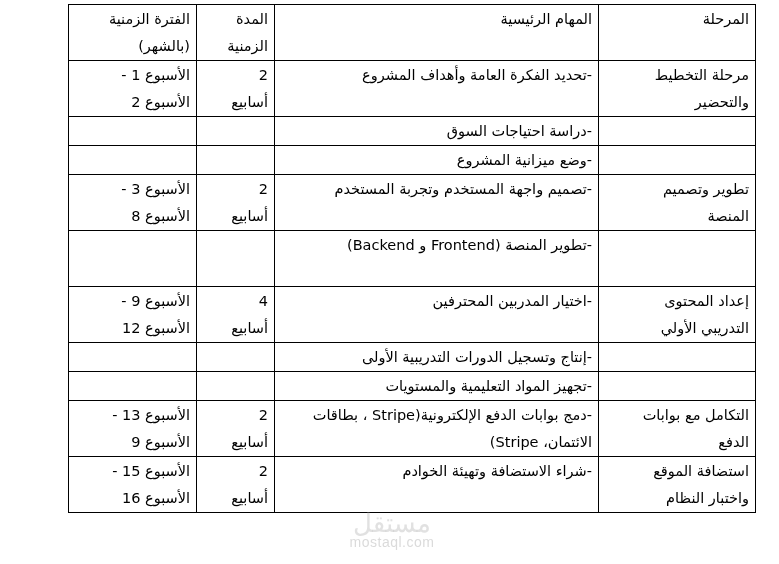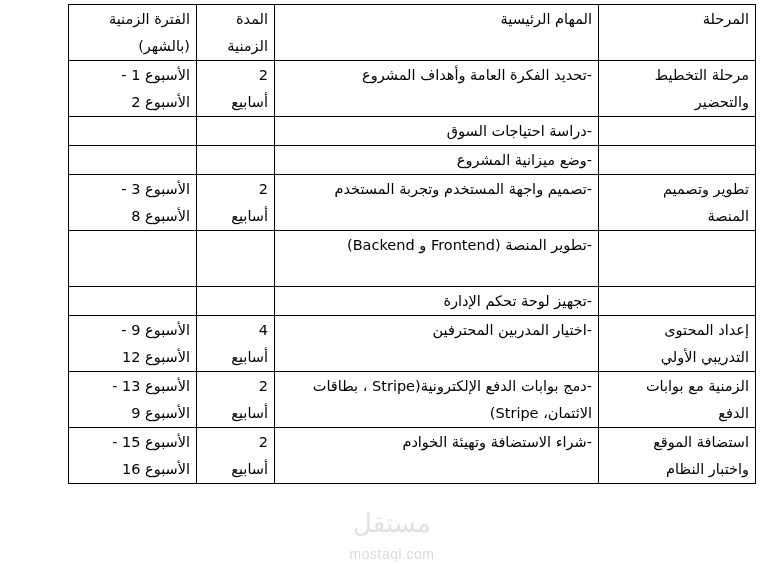--- a/index.html
+++ b/index.html
@@ -68,21 +68,20 @@
     .watermark .wm-logo {
       font-size: 26px;
       font-weight: normal;
       line-height: 22px;
       color: rgba(170,170,170,0.35);
     }
     .watermark .wm-text {
       font-size: 14px;
       line-height: 16px;
       letter-spacing: 0.5px;
-      margin-top: 12px;
     }
   </style>
 </head>
 <body>
 
 <div class="page">
   <table class="plan">
     <colgroup>
       <col class="c-phase">
       <col class="c-tasks">
@@ -122,36 +121,42 @@
       <td>-تصميم واجهة المستخدم وتجربة المستخدم</td>
       <td class="dur">2 أسابيع</td>
       <td class="period">الأسبوع 3 - الأسبوع 8</td>
     </tr>
     <tr class="h56">
       <td></td>
       <td>-تطوير المنصة (Frontend و Backend)</td>
       <td></td>
       <td></td>
     </tr>
-    <tr class="h28">
-      <td></td>
-      <td>-تجهيز لوحة تحكم الإدارة</td>
-      <td></td>
-      <td></td>
-    </tr>
 
     <tr class="h56">
       <td class="phase">إعداد المحتوى التدريبي الأولي</td>
       <td>-اختيار المدربين المحترفين</td>
       <td class="dur">4 أسابيع</td>
       <td class="period">الأسبوع 9 - الأسبوع 12</td>
     </tr>
+    <tr class="h28">
+      <td></td>
+      <td>-إنتاج وتسجيل الدورات التدريبية الأولى</td>
+      <td></td>
+      <td></td>
+    </tr>
+    <tr class="h28">
+      <td></td>
+      <td>-تجهيز المواد التعليمية والمستويات</td>
+      <td></td>
+      <td></td>
+    </tr>
 
     <tr class="h56">
-      <td class="phase">الزمنية مع بوابات الدفع</td>
+      <td class="phase">التكامل مع بوابات الدفع</td>
       <td>-دمج بوابات الدفع الإلكترونية(Stripe ، بطاقات الائتمان، Stripe)</td>
       <td class="dur">2 أسابيع</td>
       <td class="period">الأسبوع 13 - الأسبوع 9</td>
     </tr>
 
     <tr class="h56">
       <td class="phase">استضافة الموقع واختبار النظام</td>
       <td>-شراء الاستضافة وتهيئة الخوادم</td>
       <td class="dur">2 أسابيع</td>
       <td class="period">الأسبوع 15 - الأسبوع 16</td>

